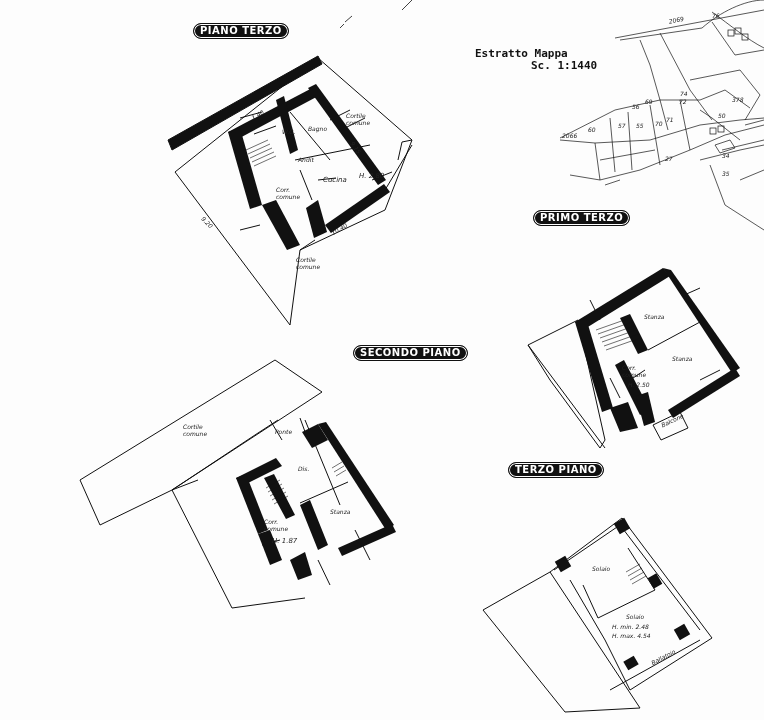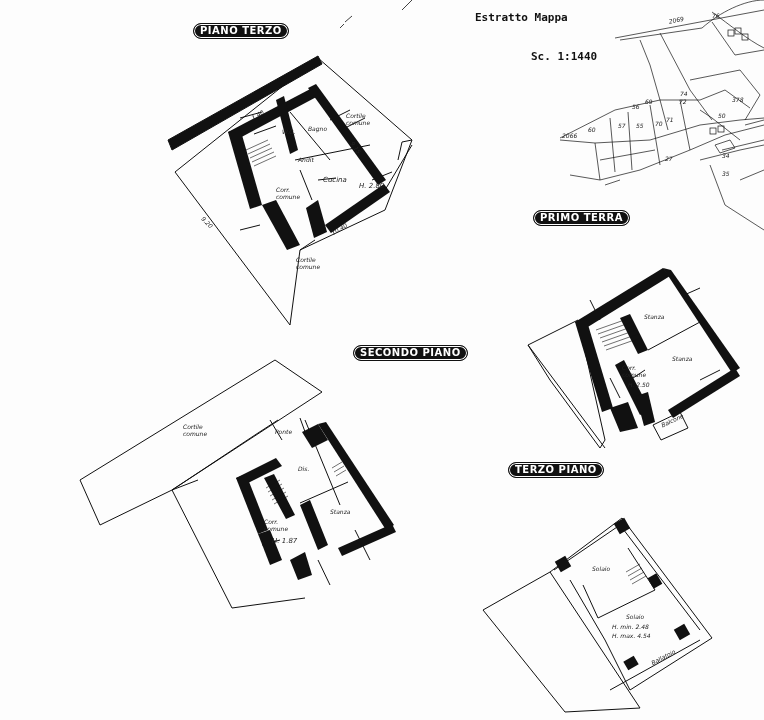--- a/index.html
+++ b/index.html
@@ -5,21 +5,21 @@
     html, body { margin: 0; padding: 0; background: #ffffff; }
     body { width: 764px; height: 720px; position: relative; overflow: hidden; font-family: "Liberation Sans", sans-serif; color: #111; }
     .sheet { position: absolute; left: 0; top: 0; width: 764px; height: 720px; background: #fdfdfd; }
     svg.plan { position: absolute; left: 0; top: 0; }
     .pill {
       position: absolute; background: #111; color: #fff; border-radius: 9px;
       font-family: "DejaVu Sans", sans-serif; font-weight: bold; font-size: 10px;
       letter-spacing: 0.5px; padding: 1px 6px; line-height: 12px; white-space: nowrap;
       border: 1px solid #111; box-shadow: inset 0 0 0 1px #fff;
     }
-    .heading { position: absolute; font-family: "DejaVu Sans Mono", monospace; font-weight: bold; font-size: 11px; color: #111; white-space: nowrap; }
+    .heading { position: absolute; font-family: "DejaVu Sans Mono", monospace; font-weight: bold; font-size: 11px; color: #111; white-space: nowrap; margin-top: 36px; }
     .lbl { position: absolute; font-family: "DejaVu Sans", sans-serif; font-style: italic; font-size: 6px; color: #222; white-space: nowrap; transform-origin: left top; }
     .lbl.md { font-size: 7px; }
   </style>
 </head>
 <body>
 
 <div class="sheet">
 
   <svg class="plan" width="764" height="720" viewBox="0 0 764 720">
     <g fill="none" stroke="#111" stroke-width="1">
@@ -151,26 +151,26 @@
           <rect x="625" y="658" width="12" height="10" transform="rotate(-30 631 663)"></rect>
         </g>
         <g stroke-width="0.6">
           <path d="M626 572 L640 564 M628 576 L642 568 M630 580 L644 572 M632 584 L646 576"></path>
         </g>
       </g>
     </g>
   </svg>
 
   <div class="pill" style="left:193px; top:23px;">PIANO TERZO</div>
-  <div class="pill" style="left:533px; top:210px;">PRIMO TERRA</div>
+  <div class="pill" style="left:533px; top:210px;">PRIMO TERZO</div>
   <div class="pill" style="left:312px; top:345px;margin-left:41px;">SECONDO PIANO</div>
   <div class="pill" style="left:508px; top:462px;">TERZO PIANO</div>
 
   <div class="heading" style="left:475px; top:11px;">Estratto Mappa</div>
-  <div class="heading" style="left:531px; top:50px;">Sc. 1:1440</div>
+  <div class="heading" style="left:531px; top:23px;">Sc. 1:1440</div>
 
   <div class="lbl" style="left:668px; top:18px; transform:rotate(-12deg);">2069</div>
   <div class="lbl" style="left:680px; top:90px;">74</div>
   <div class="lbl" style="left:712px; top:12px;">76</div>
   <div class="lbl" style="left:679px; top:98px;">72</div>
   <div class="lbl" style="left:632px; top:103px;">56</div>
   <div class="lbl" style="left:645px; top:98px;">69</div>
   <div class="lbl" style="left:655px; top:120px;">70</div>
   <div class="lbl" style="left:666px; top:116px;">71</div>
   <div class="lbl" style="left:588px; top:126px;">60</div>
@@ -181,21 +181,21 @@
   <div class="lbl" style="left:722px; top:152px;">34</div>
   <div class="lbl" style="left:722px; top:170px;">35</div>
   <div class="lbl" style="left:665px; top:155px;">27</div>
   <div class="lbl" style="left:562px; top:132px;">2066</div>
 
   <div class="lbl" style="left:282px; top:128px;">W.C.</div>
   <div class="lbl" style="left:308px; top:125px;">Bagno</div>
   <div class="lbl" style="left:346px; top:112px; width:36px; white-space:normal;">Cortile comune</div>
   <div class="lbl" style="left:298px; top:156px;">Andit</div>
   <div class="lbl md" style="left:323px; top:176px;">Cucina</div>
-  <div class="lbl md" style="left:327px; top:182px;padding-left:32px;">H. 2.80</div>
+  <div class="lbl md" style="left:327px; top:172px;padding-left:32px;">H. 2.80</div>
   <div class="lbl" style="left:276px; top:186px; width:28px; white-space:normal;">Corr. comune</div>
   <div class="lbl" style="left:296px; top:256px; width:34px; white-space:normal;">Cortile comune</div>
   <div class="lbl" style="left:250px; top:115px; transform:rotate(-30deg);">1.40</div>
   <div class="lbl" style="left:355px; top:140px; transform:rotate(55deg);">9.15</div>
   <div class="lbl" style="left:330px; top:230px; transform:rotate(-30deg);">10.40</div>
   <div class="lbl" style="left:205px; top:215px; transform:rotate(45deg);">9.20</div>
 
   <div class="lbl" style="left:644px; top:313px;">Stanza</div>
   <div class="lbl" style="left:672px; top:355px;">Stanza</div>
   <div class="lbl" style="left:622px; top:364px; width:30px; white-space:normal;">Corr. comune</div>

